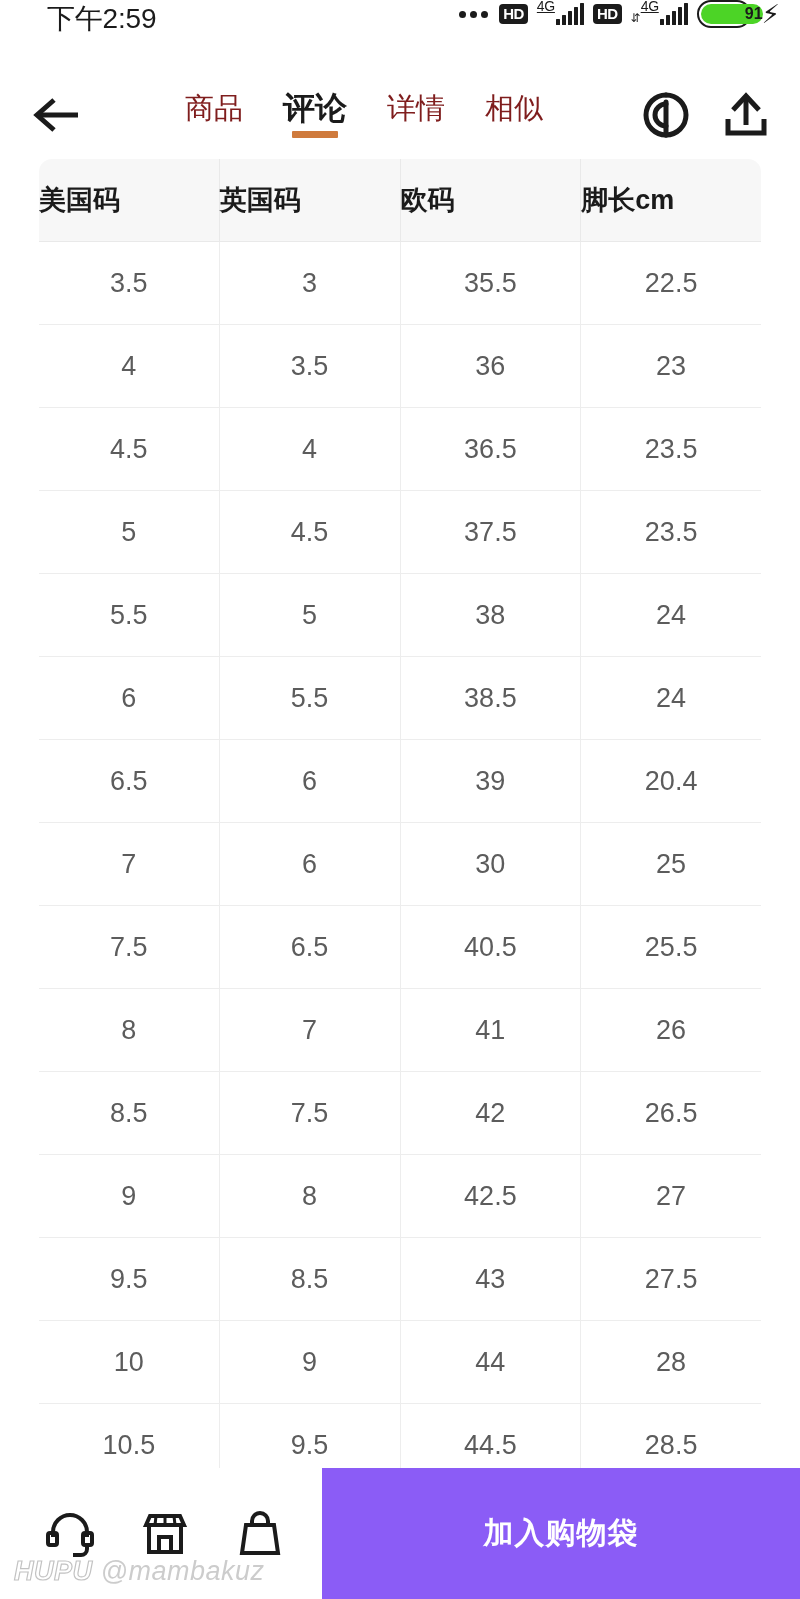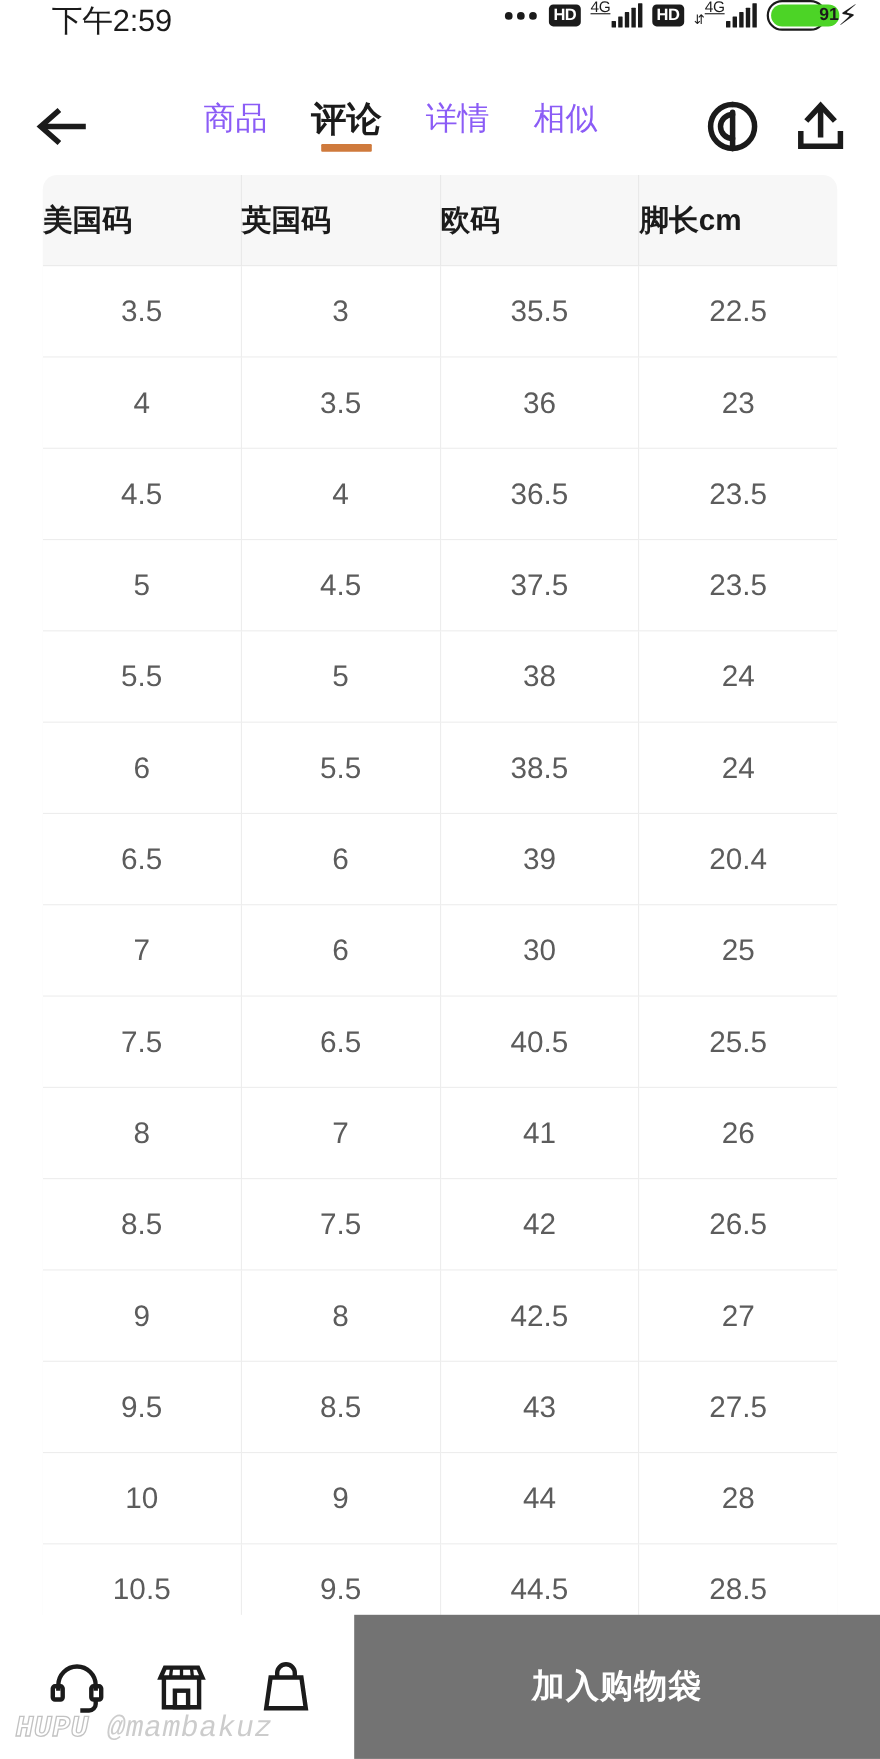--- a/index.html
+++ b/index.html
@@ -151,21 +151,21 @@
     flex: 1;
     display: flex;
     align-items: center;
     justify-content: center;
     gap: 30px;
     margin-left: 4px;
   }
   .tab {
     position: relative;
     font-size: 29px;
-    color: #8b5cf6;
+    color: #7f1d1d;
     padding: 0 5px 14px 5px;
     cursor: pointer;
     line-height: 1;
     font-family: "Liberation Sans", "DejaVu Sans", sans-serif;
   }
   .tab.active {
     color: #1b1b1b;
     font-weight: bold;
     font-size: 32px;
   }
@@ -265,21 +265,21 @@
   .watermark {
     position: absolute;
     left: 14px;
     bottom: 12px;
     font-size: 27px;
     font-style: italic;
     color: rgba(120,120,120,0.38);
     z-index: 10;
     pointer-events: none;
     letter-spacing: 0.5px;
-    font-family: Liberation Mono, monospace;
+    font-family: Liberation Sans, sans-serif;
   }
   .watermark .hupu {
     color: transparent;
     -webkit-text-stroke: 1.2px rgba(120,120,120,0.45);
     font-weight: bold;
   }
 </style>
 <style>.tab.active::after{background:#cf7a3c;}</style></head>
 <body>
 
@@ -482,19 +482,19 @@
         <rect x="21" y="30" width="12" height="15" fill="none" stroke="#1b1b1b" stroke-width="4"></rect>
       </svg>
     </div>
     <div class="bottom-icon">
       <svg width="54" height="54" viewBox="0 0 54 54">
         <path d="M13 18 L41 18 L45 46 L9 46 Z" fill="none" stroke="#1b1b1b" stroke-width="4" stroke-linejoin="miter"></path>
         <path d="M19 18 L19 14 A8 8 0 0 1 35 14 L35 18" fill="none" stroke="#1b1b1b" stroke-width="4"></path>
       </svg>
     </div>
   </div>
-  <div class="cart-btn" style="background: #737373;">加入购物袋</div>
+  <div class="cart-btn" style="background: #8b5cf6;">加入购物袋</div>
 </div>
 
 <div class="watermark">
   <span class="hupu">HUPU</span>
   <span>@mambakuz</span>
 </div>
 
 </body></html>

